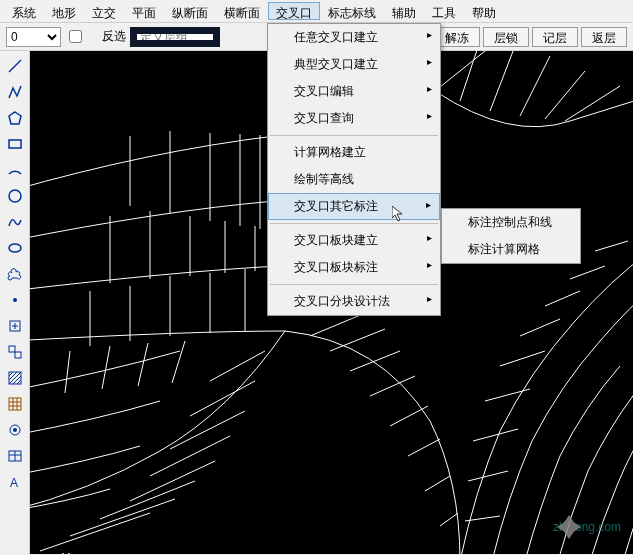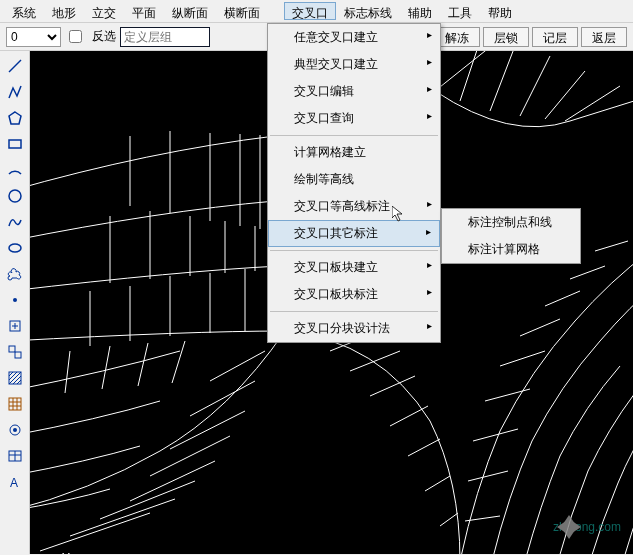--- a/index.html
+++ b/index.html
@@ -1,24 +1,24 @@
 <!DOCTYPE html>
 <html><head>
 <meta charset="utf-8">
 <style>
 * { margin: 0; padding: 0; box-sizing: border-box; font-family: "Microsoft YaHei", SimSun, sans-serif; font-size: 12px; }
 body { width: 633px; height: 555px; background: #f0f0f0; overflow: hidden; position: relative; }
 .menubar { display: flex; background: #f0f0f0; border-bottom: 1px solid #d0d0d0; padding: 2px 4px; height: 23px; }
 .menubar-item { padding: 3px 8px; cursor: pointer; }
-.menubar-item.active { background: #d8e6f2; border: 1px solid #7aa7d0; padding: 2px 7px; margin-left: 16px; }
+.menubar-item.active { background: #d8e6f2; border: 1px solid #7aa7d0; padding: 2px 7px; }
 .toolbar { display: flex; align-items: center; background: #f0f0f0; border-bottom: 1px solid #d0d0d0; padding: 3px 6px; height: 28px; gap: 4px; }
 .toolbar select { width: 55px; height: 20px; border: 1px solid #999; background: #fff; }
-.toolbar .chk { display: flex; align-items: center; gap: 10px; margin-left: 4px; }
+.toolbar .chk { display: flex; align-items: center; gap: 20px; margin-left: 4px; }
 .toolbar .chk input { width: 13px; height: 13px; }
-.toolbar-input { width: 90px; height: 20px; border: 1px solid #0f172a; padding: 0 3px; color: #666; }
+.toolbar-input { width: 90px; height: 20px; border: 7px solid #0f172a; padding: 0 3px; color: #666; }
 .toolbar-btn { padding: 2px 10px; border: 1px solid #999; background: #f5f5f5; cursor: pointer; height: 20px; }
 .main { position: relative; display: flex; height: calc(100% - 52px); }
 .tool-panel { width: 30px; background: #f0f0f0; border-right: 1px solid #ccc; display: flex; flex-direction: column; align-items: center; padding-top: 4px; gap: 4px; }
 .tool-icon { width: 22px; height: 22px; display: flex; align-items: center; justify-content: center; cursor: pointer; color: #003399; }
 .tool-icon svg { width: 16px; height: 16px; }
 .canvas { flex: 1; background: #000; position: relative; overflow: hidden; }
 .canvas svg { position: absolute; top: 0; left: 0; }
 .axis { position: absolute; left: 10px; bottom: 10px; pointer-events: none; }
 .watermark { position: absolute; right: 12px; bottom: 12px; color: #0f766e; font-size: 12px; opacity: 0.85; display: flex; align-items: center; gap: 6px; pointer-events: none; }
 .watermark-logo { width: 30px; height: 30px; }
@@ -227,21 +227,20 @@
 </div>
 
 <div class="dropdown main-menu">
     <div class="menu-item has-sub">任意交叉口建立</div>
     <div class="menu-item has-sub">典型交叉口建立</div>
     <div class="menu-item has-sub">交叉口编辑</div>
     <div class="menu-item has-sub">交叉口查询</div>
     <div class="menu-sep"></div>
     <div class="menu-item">计算网格建立</div>
     <div class="menu-item">绘制等高线</div>
-    <div class="menu-item has-sub">交叉口等高线标注</div>
     <div class="menu-item has-sub highlighted">交叉口其它标注</div>
     <div class="menu-sep"></div>
     <div class="menu-item has-sub">交叉口板块建立</div>
     <div class="menu-item has-sub">交叉口板块标注</div>
     <div class="menu-sep"></div>
     <div class="menu-item has-sub">交叉口分块设计法</div>
   </div>
 <div class="dropdown sub-menu">
     <div class="menu-item">标注控制点和线</div>
     <div class="menu-item">标注计算网格</div>

